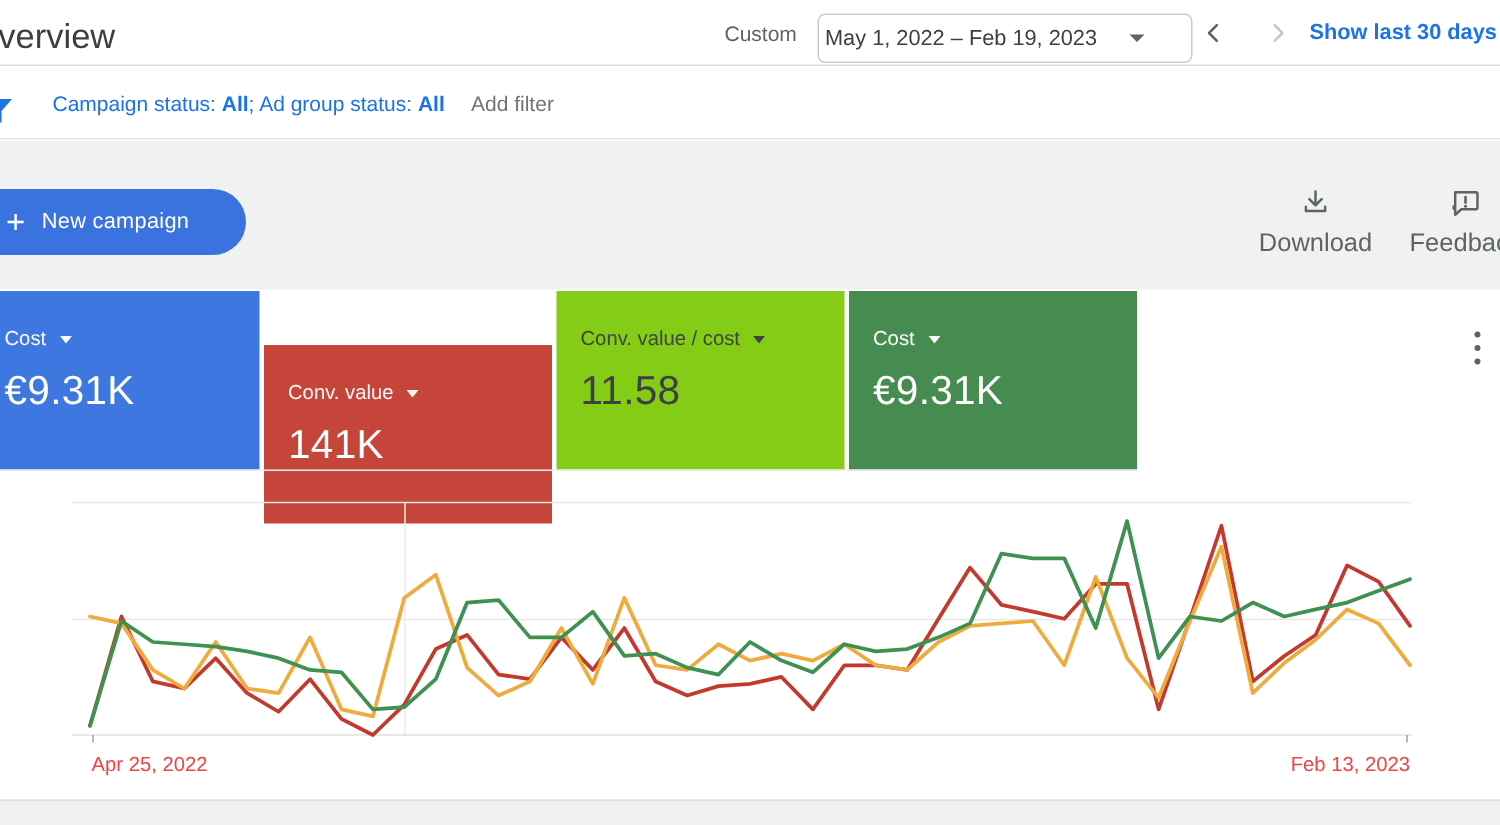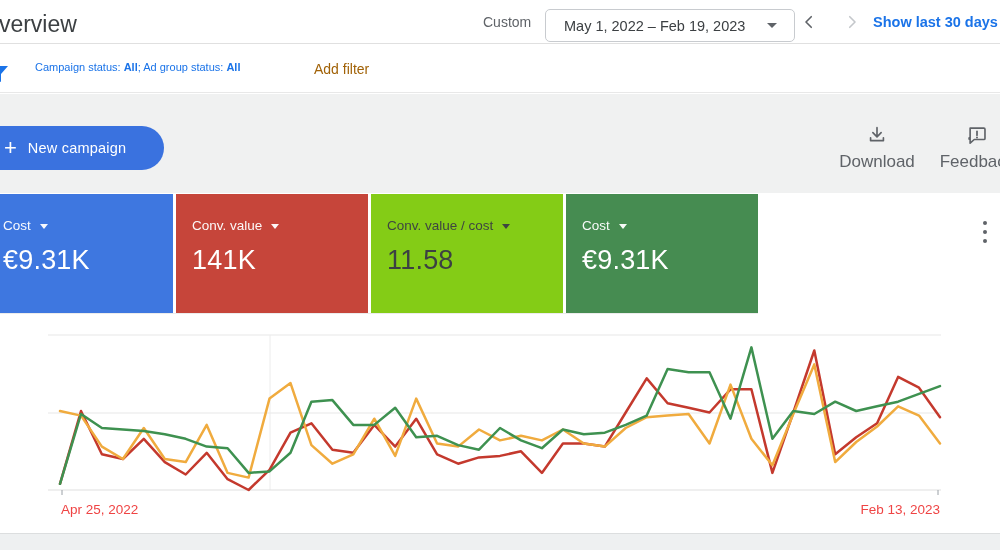--- a/index.html
+++ b/index.html
@@ -6,39 +6,39 @@
   html,body { width:1000px; height:550px; overflow:hidden; position:relative;
               font-family:"Liberation Sans","DejaVu Sans",sans-serif; background:#fff; }
 
   
   .topbar { position:absolute; left:0; top:0; width:1000px; height:44px;
             background:#fff; border-bottom:1px solid #e0e0e0; }
   .page-title { position:absolute; left:-19px; top:11px; font-size:23px; color:#3c4043; white-space:nowrap; }
   .date-mode { position:absolute; left:483px; top:14px; font-size:14px; color:#5f6368; }
   .date-range-box { position:absolute; left:545px; top:9px; height:33px; min-width:250px;
             border:1px solid #c8cbcf; border-radius:5px; background:#fff;
-            display:flex; align-items:center; padding:0 14px 0 18px; cursor:pointer; }
+            display:flex; align-items:center; padding:0 14px 0 4px; cursor:pointer; }
   .date-range-text { font-size:14.5px; color:#3c4043; white-space:nowrap; }
   .caret-down { width:0; height:0; border-left:5px solid transparent; border-right:5px solid transparent;
             border-top:5px solid #5f6368; margin-left:22px; }
   .chev { position:absolute; top:13px; width:20px; height:20px; cursor:pointer; }
   .chev svg { width:18px; height:18px; }
   .chev-prev { left:800px; }
   .chev-next { left:843px; }
   .show-last-link { position:absolute; left:873px; top:14px; font-size:14.5px; font-weight:bold;
             color:#1a73e8; white-space:nowrap; cursor:pointer; }
 
   
   .filterbar { position:absolute; left:0; top:44px; width:1000px; height:49px;
             background:#fff; border-bottom:1px solid #e8e8e8; }
   .funnel-icon { position:absolute; left:-11px; top:21px; }
-  .filter-chip { position:absolute; left:35px; top:17px; font-size:11px; color:#1a73e8;
+  .filter-chip { position:absolute; left:35px; top:17px; font-size:14px; color:#1a73e8;
             white-space:nowrap; cursor:pointer; }
   .filter-chip b { font-weight:bold; }
-  .add-filter { position:absolute; left:314px; top:17px; font-size:14px; color:#a16207; cursor:pointer; }
+  .add-filter { position:absolute; left:314px; top:17px; font-size:14px; color:#737373; cursor:pointer; }
 
   
   .graybar { position:absolute; left:0; top:94px; width:1000px; height:99px; background:#f0f1f1; }
   .new-campaign-btn { position:absolute; left:-30px; top:32px; height:44px; width:194px;
             background:#3a72df; border-radius:22px; display:flex; align-items:center;
             padding-left:34px; cursor:pointer; border:none; }
   .plus-icon { color:#fff; font-size:22px; font-weight:400; line-height:20px; margin-right:11px; }
   .new-campaign-label { color:#fff; font-size:14.5px; letter-spacing:.2px; white-space:nowrap; }
   .tool-item { position:absolute; top:30px; width:70px; display:flex; flex-direction:column;
             align-items:center; cursor:pointer; color:#5f6368; }
@@ -132,21 +132,21 @@
 </div>
 
 <div class="cards-row">
   <div class="scorecard first" style="background: rgb(62, 119, 224); color: rgb(255, 255, 255);">
     <div class="sc-label-row">
       <span>Cost</span>
       <span class="sc-caret"></span>
     </div>
     <div class="sc-value">€9.31K</div>
   </div>
-  <div class="scorecard" style="background: rgb(198, 69, 58); color: rgb(255, 255, 255);">
+  <div class="scorecard" style="background: rgb(198, 69, 58); color: rgb(255, 255, 255); margin-top: 36px;">
     <div class="sc-label-row">
       <span>Conv. value</span>
       <span class="sc-caret"></span>
     </div>
     <div class="sc-value">141K</div>
   </div>
   <div class="scorecard" style="background: #84cc16; color: rgb(60, 64, 67);">
     <div class="sc-label-row">
       <span>Conv. value / cost</span>
       <span class="sc-caret"></span>

